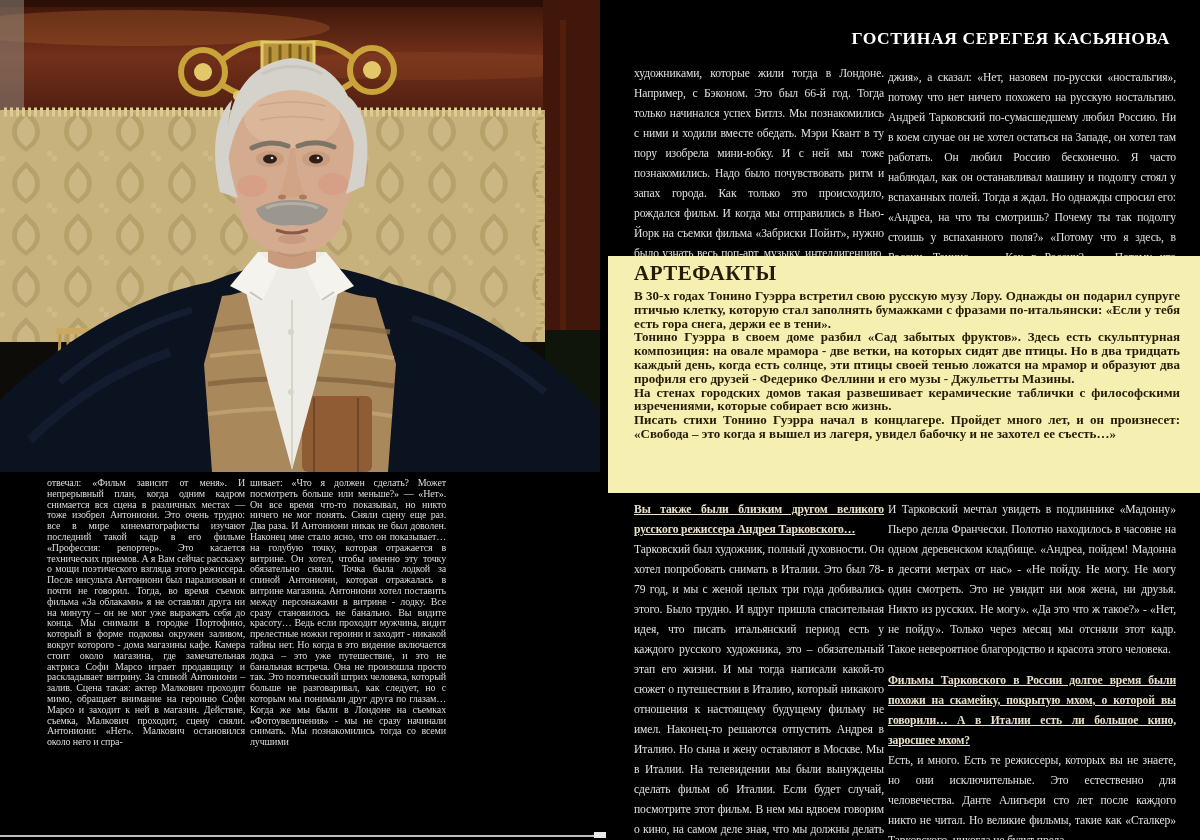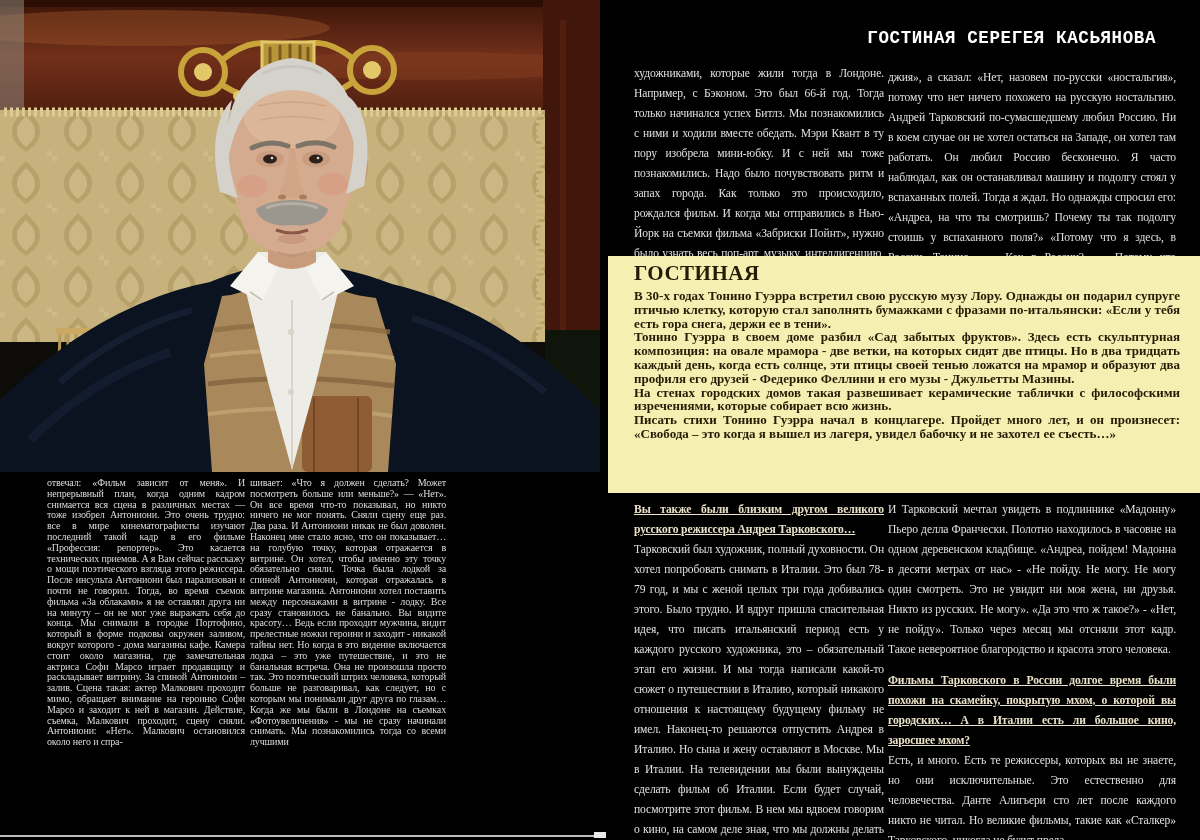--- a/index.html
+++ b/index.html
@@ -6,22 +6,22 @@
   #spread{position:relative;width:1200px;height:840px;background:#000;overflow:hidden;
           font-family:"Liberation Serif", serif;}
   
   #photo{position:absolute;left:0;top:0;width:600px;height:472px;}
   
   .lcol{position:absolute;top:478px;color:#dcdcdc;font-size:10px;line-height:10.8px;
         text-align:justify;letter-spacing:-0.15px;}
   #lcol1{left:47px;width:198px;}
   #lcol2{left:250px;width:196px;}
   
-  #rp-title{position:absolute;left:676px;top:28px;width:480px;text-align:right;
-            color:#ffffff;font-family:Liberation Mono, monospace;font-weight:800;
+  #rp-title{position:absolute;left:690px;top:28px;width:480px;text-align:right;
+            color:#ffffff;font-family:Liberation Serif, serif;font-weight:800;
             font-size:17.5px;letter-spacing:0.6px;}
   .rcol{position:absolute;color:#e0e0e0;font-size:11.6px;line-height:20px;
         text-align:justify;letter-spacing:-0.1px;}
   #rcolA-top{left:634px;top:64px;width:250px;}
   #rcolB-top{left:888px;top:68px;width:288px;}
   #rcolA-bot{left:634px;top:500px;width:250px;}
   #rcolB-bot{left:888px;top:500px;width:288px;}
   .q{font-weight:bold;color:#eae2c8;text-decoration:underline;}
   .q2{margin-top:11px;}
   
@@ -172,34 +172,34 @@
 
   <div id="lcol1" class="lcol">отвечал: «Фильм зависит от меня». И непрерывный план, когда одним кадром снимается вся сцена в различных местах — тоже изобрел Антониони. Это очень трудно: все в мире кинематографисты изучают последний такой кадр в его фильме «Профессия: репортер». Это касается технических приемов. А я Вам сейчас расскажу о мощи поэтического взгляда этого режиссера. После инсульта Антониони был парализован и почти не говорил. Тогда, во время съемок фильма «За облаками» я не оставлял друга ни на минуту – он не мог уже выражать себя до конца. Мы снимали в городке Портофино, который в форме подковы окружен заливом, вокруг которого - дома магазины кафе. Камера стоит около магазина, где замечательная актриса Софи Марсо играет продавщицу и раскладывает витрину. За спиной Антониони – залив. Сцена такая: актер Малкович проходит мимо, обращает внимание на героиню Софи Марсо и заходит к ней в магазин. Действие, съемка, Малкович проходит, сцену сняли. Антониони: «Нет». Малкович остановился около него и спра-</div>
   <div id="lcol2" class="lcol">шивает: «Что я должен сделать? Может посмотреть больше или меньше?» — «Нет». Он все время что-то показывал, но никто ничего не мог понять. Сняли сцену еще раз. Два раза. И Антониони никак не был доволен. Наконец мне стало ясно, что он показывает… на голубую точку, которая отражается в витрине. Он хотел, чтобы именно эту точку обязательно сняли. Точка была лодкой за спиной Антониони, которая отражалась в витрине магазина. Антониони хотел поставить между персонажами в витрине - лодку. Все сразу становилось не банально. Вы видите красоту… Ведь если проходит мужчина, видит прелестные ножки героини и заходит - никакой тайны нет. Но когда в это видение включается лодка – это уже путешествие, и это не банальная встреча. Она не произошла просто так. Это поэтический штрих человека, который больше не разговаривал, как следует, но с которым мы понимали друг друга по глазам… Когда же мы были в Лондоне на съемках «Фотоувеличения» - мы не сразу начинали снимать. Мы познакомились тогда со всеми лучшими</div>
 
   <div id="rp-title">ГОСТИНАЯ СЕРЕГЕЯ КАСЬЯНОВА</div>
 
   <div id="rcolA-top" class="rcol">художниками, которые жили тогда в Лондоне. Например, с Бэконом. Это был 66-й год. Тогда только начинался успех Битлз. Мы познакомились с ними и ходили вместе обедать. Мэри Квант в ту пору изобрела мини-юбку. И с ней мы тоже познакомились. Надо было почувствовать ритм и запах города. Как только это происходило, рождался фильм. И когда мы отправились в Нью-Йорк на съемки фильма «Забриски Пойнт», нужно было узнать весь поп-арт, музыку, интеллигенцию, прежде чем начать съемки. Этот человек должен был наполниться культурой и современностью, он должен был знать, что и где он снимает.</div>
   <div id="rcolB-top" class="rcol">джия», а сказал: «Нет, назовем по-русски «ностальгия», потому что нет ничего похожего на русскую ностальгию. Андрей Тарковский по-сумасшедшему любил Россию. Ни в коем случае он не хотел остаться на Западе, он хотел там работать. Он любил Россию бесконечно. Я часто наблюдал, как он останавливал машину и подолгу стоял у вспаханных полей. Тогда я ждал. Но однажды спросил его: «Андреа, на что ты смотришь? Почему ты так подолгу стоишь у вспаханного поля?» «Потому что я здесь, в России, Тонино..» - «Как в России?» - «Потому что вспаханная земля везде одинаковая. В Италии, Испании, России. И я смотрю на нее и стою… в России».</div>
 
   <div id="artefacts">
-    <h2>ГОСТИНАЯ</h2>
+    <h2>АРТЕФАКТЫ</h2>
     <p>В 30-х годах Тонино Гуэрра встретил свою русскую музу Лору. Однажды он подарил супруге птичью клетку, которую стал заполнять бумажками с фразами по-итальянски: «Если у тебя есть гора снега, держи ее в тени».</p>
     <p>Тонино Гуэрра в своем доме разбил «Сад забытых фруктов». Здесь есть скульптурная композиция: на овале мрамора -  две ветки, на которых сидят две птицы. Но в два тридцать каждый день, когда есть солнце, эти птицы своей тенью ложатся на мрамор и образуют два профиля его друзей - Федерико Феллини и его музы - Джульетты Мазины.</p>
     <p>На стенах городских домов такая развешивает керамические таблички с философскими изречениями, которые собирает всю жизнь.</p>
     <p>Писать стихи Тонино Гуэрра начал в концлагере. Пройдет много лет, и он произнесет: «Свобода – это когда я вышел из лагеря, увидел бабочку и не захотел ее съесть…»</p>
   </div>
 
   <div id="rcolA-bot" class="rcol">
     <div class="q">Вы также были близким другом великого русского режиссера Андрея Тарковского…</div>
     <div>Тарковский был художник, полный духовности. Он хотел попробовать снимать в Италии. Это был 78-79 год, и мы с женой целых три года добивались этого. Было трудно. И вдруг пришла спасительная идея, что писать итальянский период есть у каждого русского художника, это – обязательный этап его жизни. И мы тогда написали какой-то сюжет о путешествии в Италию, который никакого отношения к настоящему будущему фильму не имел. Наконец-то решаются отпустить Андрея в Италию. Но сына и жену оставляют в Москве. Мы в Италии. На телевидении мы были вынуждены сделать фильм об Италии. Если будет случай, посмотрите этот фильм. В нем мы вдвоем говорим о кино, на самом деле зная, что мы должны делать что-то другое. Наконец, посередине нашего путешествия рождается настоящая тема - это ностальгия. И Андрей попросил не называть фильм по-итальянски «носталь-</div>
   </div>
 
   <div id="rcolB-bot" class="rcol">
     <div>И Тарковский мечтал увидеть в подлиннике «Мадонну» Пьеро делла Франчески. Полотно находилось в часовне на одном деревенском кладбище. «Андреа, пойдем! Мадонна в десяти метрах от нас» - «Не пойду. Не могу. Не могу один смотреть. Это не увидит ни моя жена, ни друзья. Никто из русских. Не могу». «Да это что ж такое?» - «Нет, не пойду». Только через месяц мы отсняли этот кадр. Такое невероятное благородство и красота этого человека.</div>
-    <div class="q q2">Фильмы Тарковского в России долгое время были похожи на скамейку, покрытую мхом, о которой вы городских… А в Италии есть ли большое кино, заросшее мхом?</div>
+    <div class="q q2">Фильмы Тарковского в России долгое время были похожи на скамейку, покрытую мхом, о которой вы говорили… А в Италии есть ли большое кино, заросшее мхом?</div>
     <div>Есть, и много. Есть те режиссеры, которых вы не знаете, но они исключительные. Это естественно для человечества. Данте Алигьери сто лет после каждого никто не читал. Но великие фильмы, такие как «Сталкер» Тарковского, никогда не будут преда-</div>
   </div>
 
   <div id="bottom-line"></div>
   <div id="bottom-line-end"></div>
 
 </div>
 
 </body></html>

